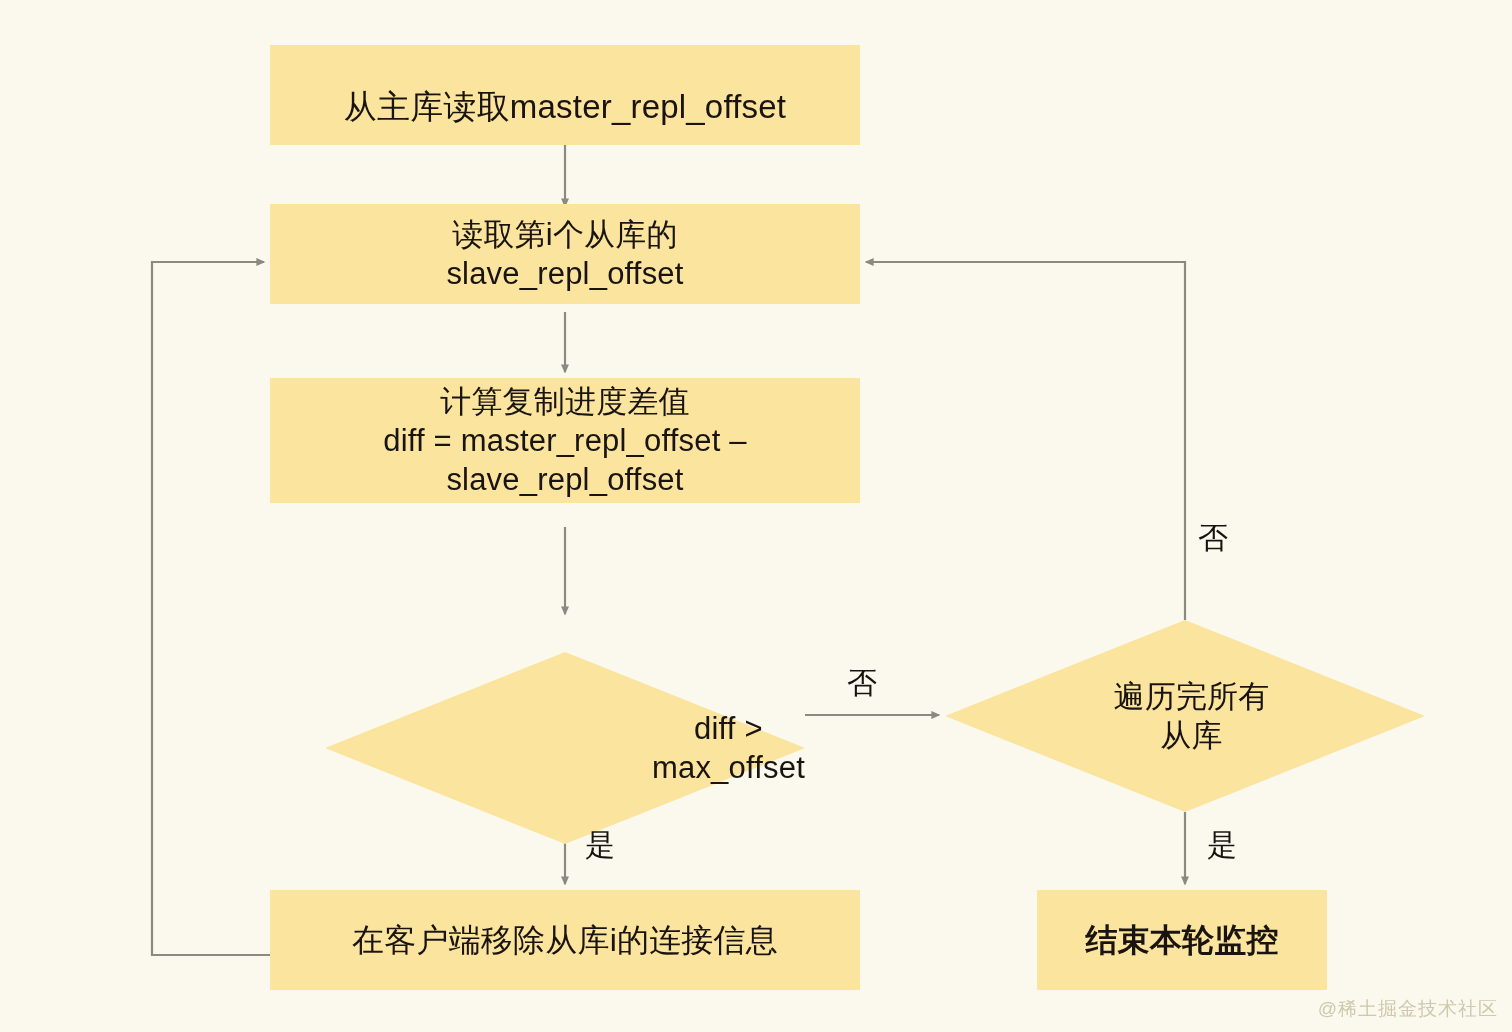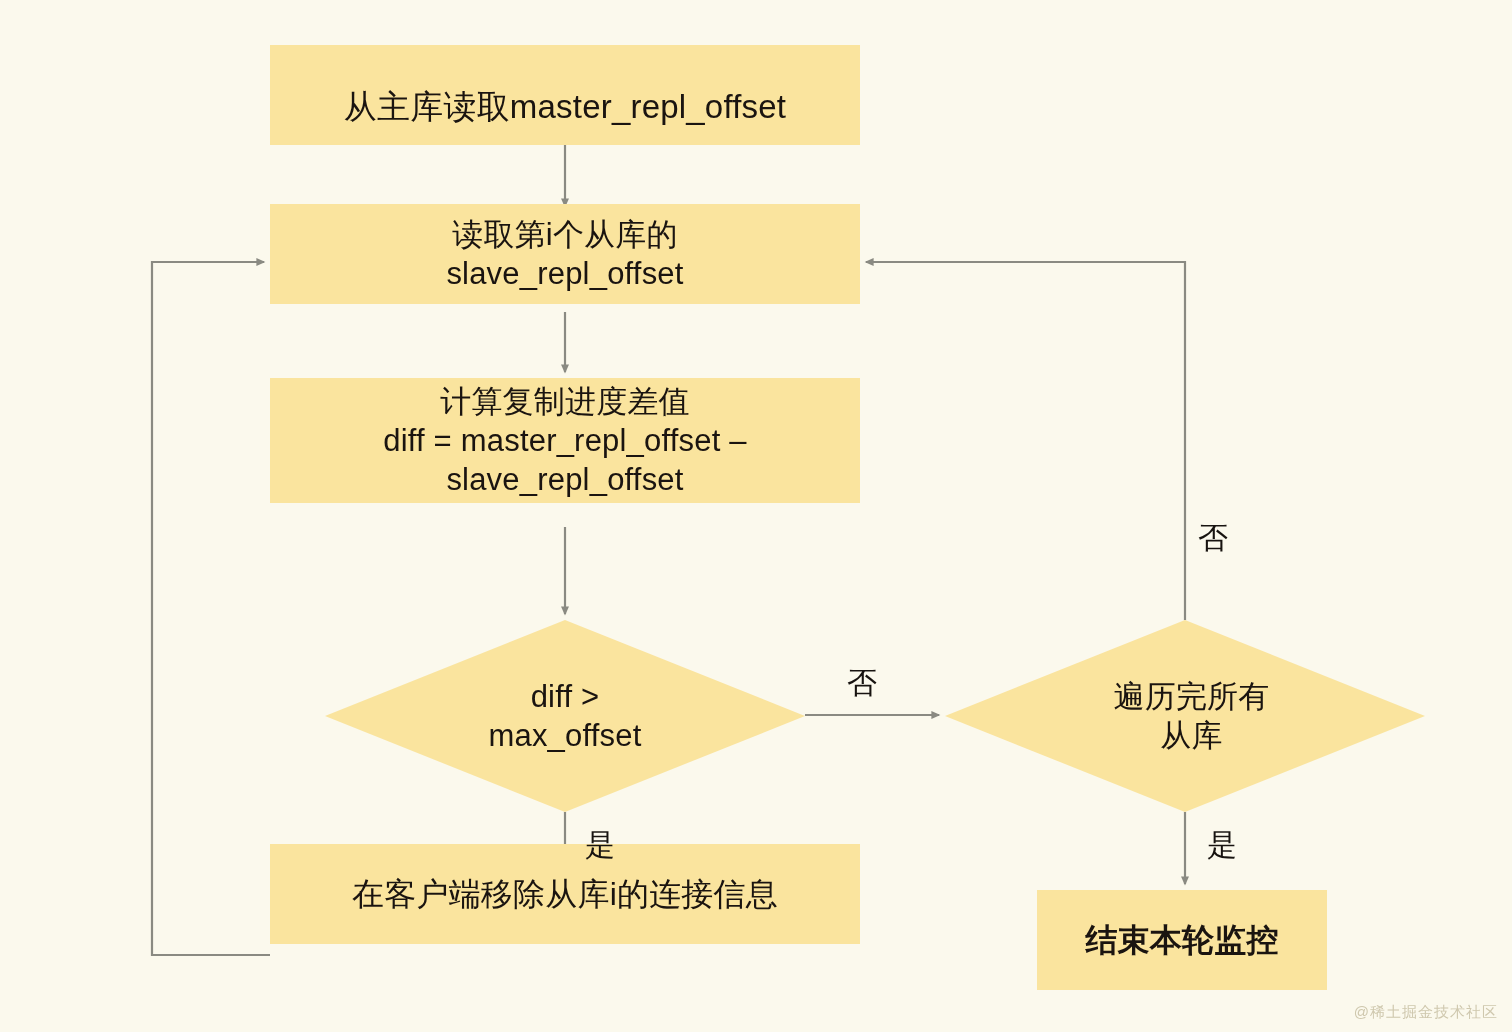--- a/index.html
+++ b/index.html
@@ -62,21 +62,21 @@
     position: absolute;
     font-size: 30px;
     color: #171310;
     line-height: 1;
     white-space: nowrap;
   }
   .watermark {
     position: absolute;
     right: 14px;
     bottom: 10px;
-    font-size: 15px;
+    font-size: 19px;
     color: #cfc8ae;
     letter-spacing: 1px;
     white-space: nowrap;
   }
 </style>
 </head>
 <body>
 
 <div id="canvas">
 
@@ -112,37 +112,37 @@
     <div class="node-text" style="font-size:31px;">读取第i个从库的
 slave_repl_offset</div>
   </div>
 
   <div class="node process" style="left:270px; top:378px; width:590px; height:125px;">
     <div class="node-text" style="font-size:31px;">计算复制进度差值
 diff = master_repl_offset –
 slave_repl_offset</div>
   </div>
 
-  <div class="node decision" style="left:325px; top:620px; width:480px; height:192px;">
+  <div class="node decision" style="left:325px; top:652px; width:480px; height:192px;justify-content:flex-end;">
     <svg class="diamond-bg" viewBox="0 0 480 192" preserveAspectRatio="none" xmlns="http://www.w3.org/2000/svg">
       <polygon points="240,0 480,96 240,192 0,96" fill="#FAE49E"></polygon>
     </svg>
     <div class="node-text" style="font-size:31px;">diff &gt;
 max_offset</div>
   </div>
 
   <div class="node decision" style="left:945px; top:620px; width:480px; height:192px;">
     <svg class="diamond-bg" viewBox="0 0 480 192" preserveAspectRatio="none" xmlns="http://www.w3.org/2000/svg">
       <polygon points="240,0 480,96 240,192 0,96" fill="#FAE49E"></polygon>
     </svg>
     <div class="node-text" style="font-size:31px;margin-left:13px;">遍历完所有
 从库</div>
   </div>
 
-  <div class="node process" style="left:270px; top:844px; width:590px; height:100px;">
+  <div class="node process" style="left:270px; top:890px; width:590px; height:100px;">
     <div class="node-text" style="font-size:32px;">在客户端移除从库i的连接信息</div>
   </div>
 
   <div class="node process" style="left:1037px; top:890px; width:290px; height:100px;font-weight:bold;">
     <div class="node-text" style="font-size:32px;">结束本轮监控</div>
   </div>
 
   <div class="edge-label" style="left:847px; top:668px;">否</div>
 
   <div class="edge-label" style="left:585px; top:830px;">是</div>

